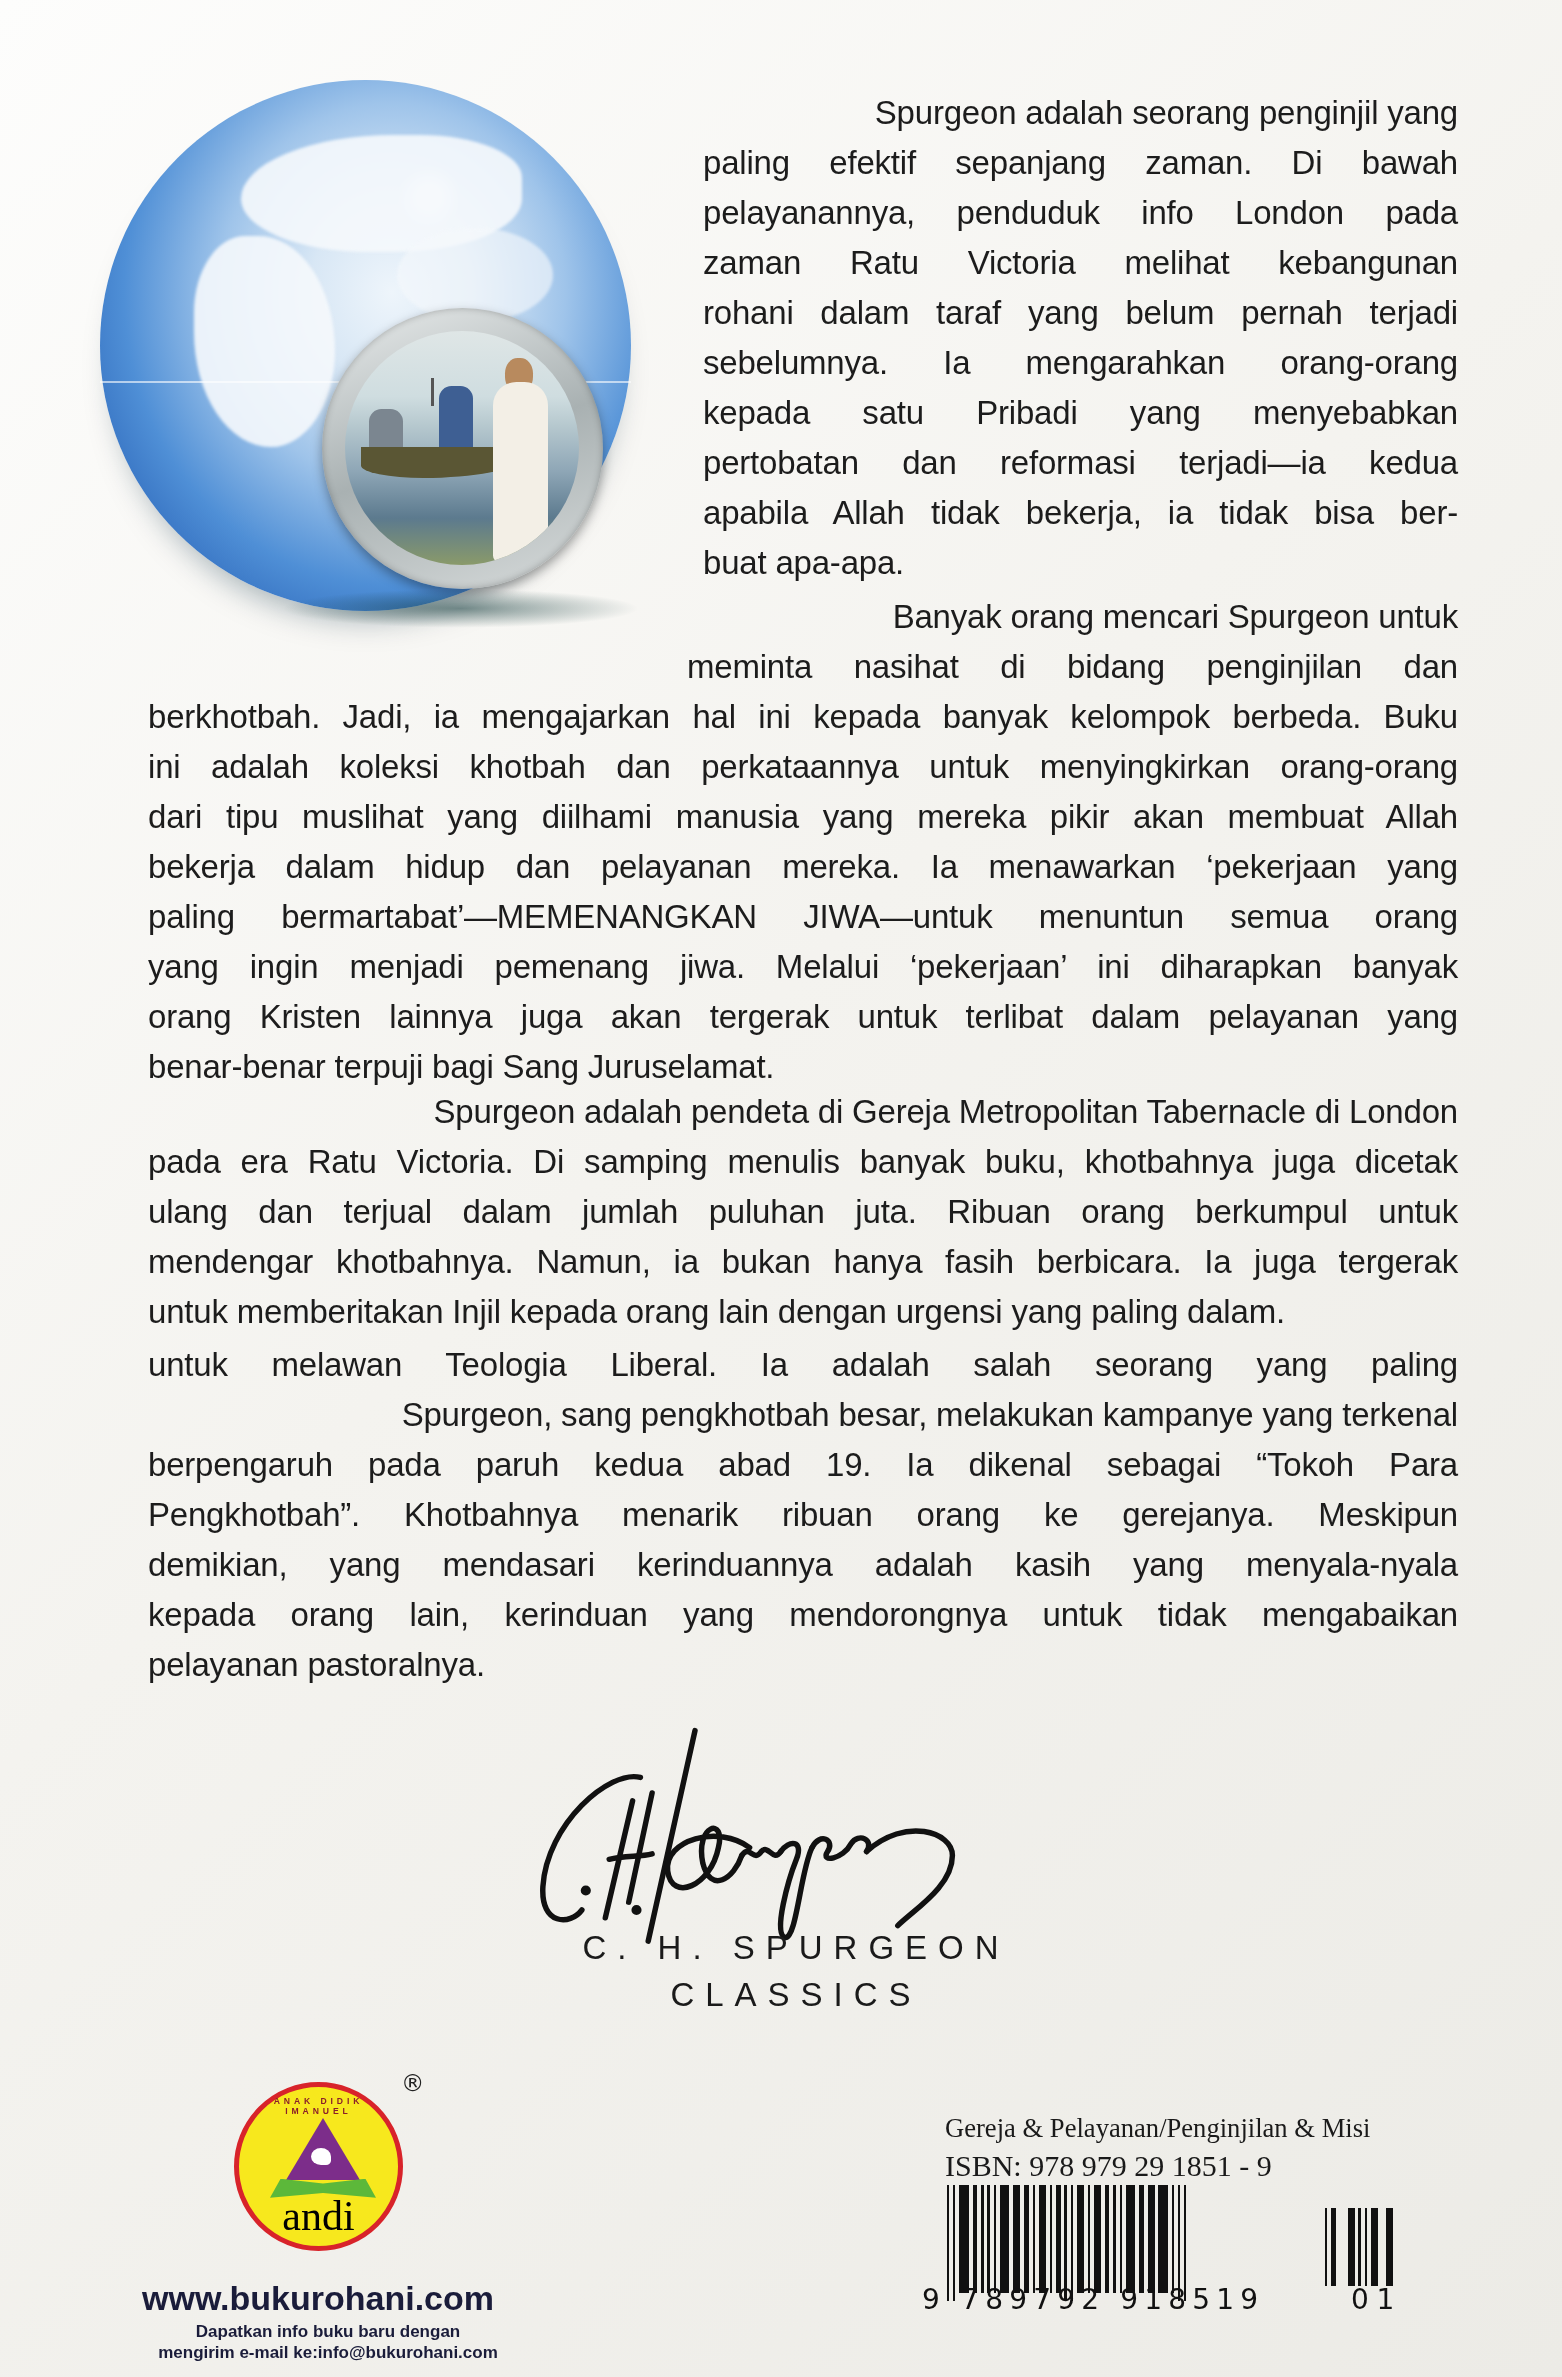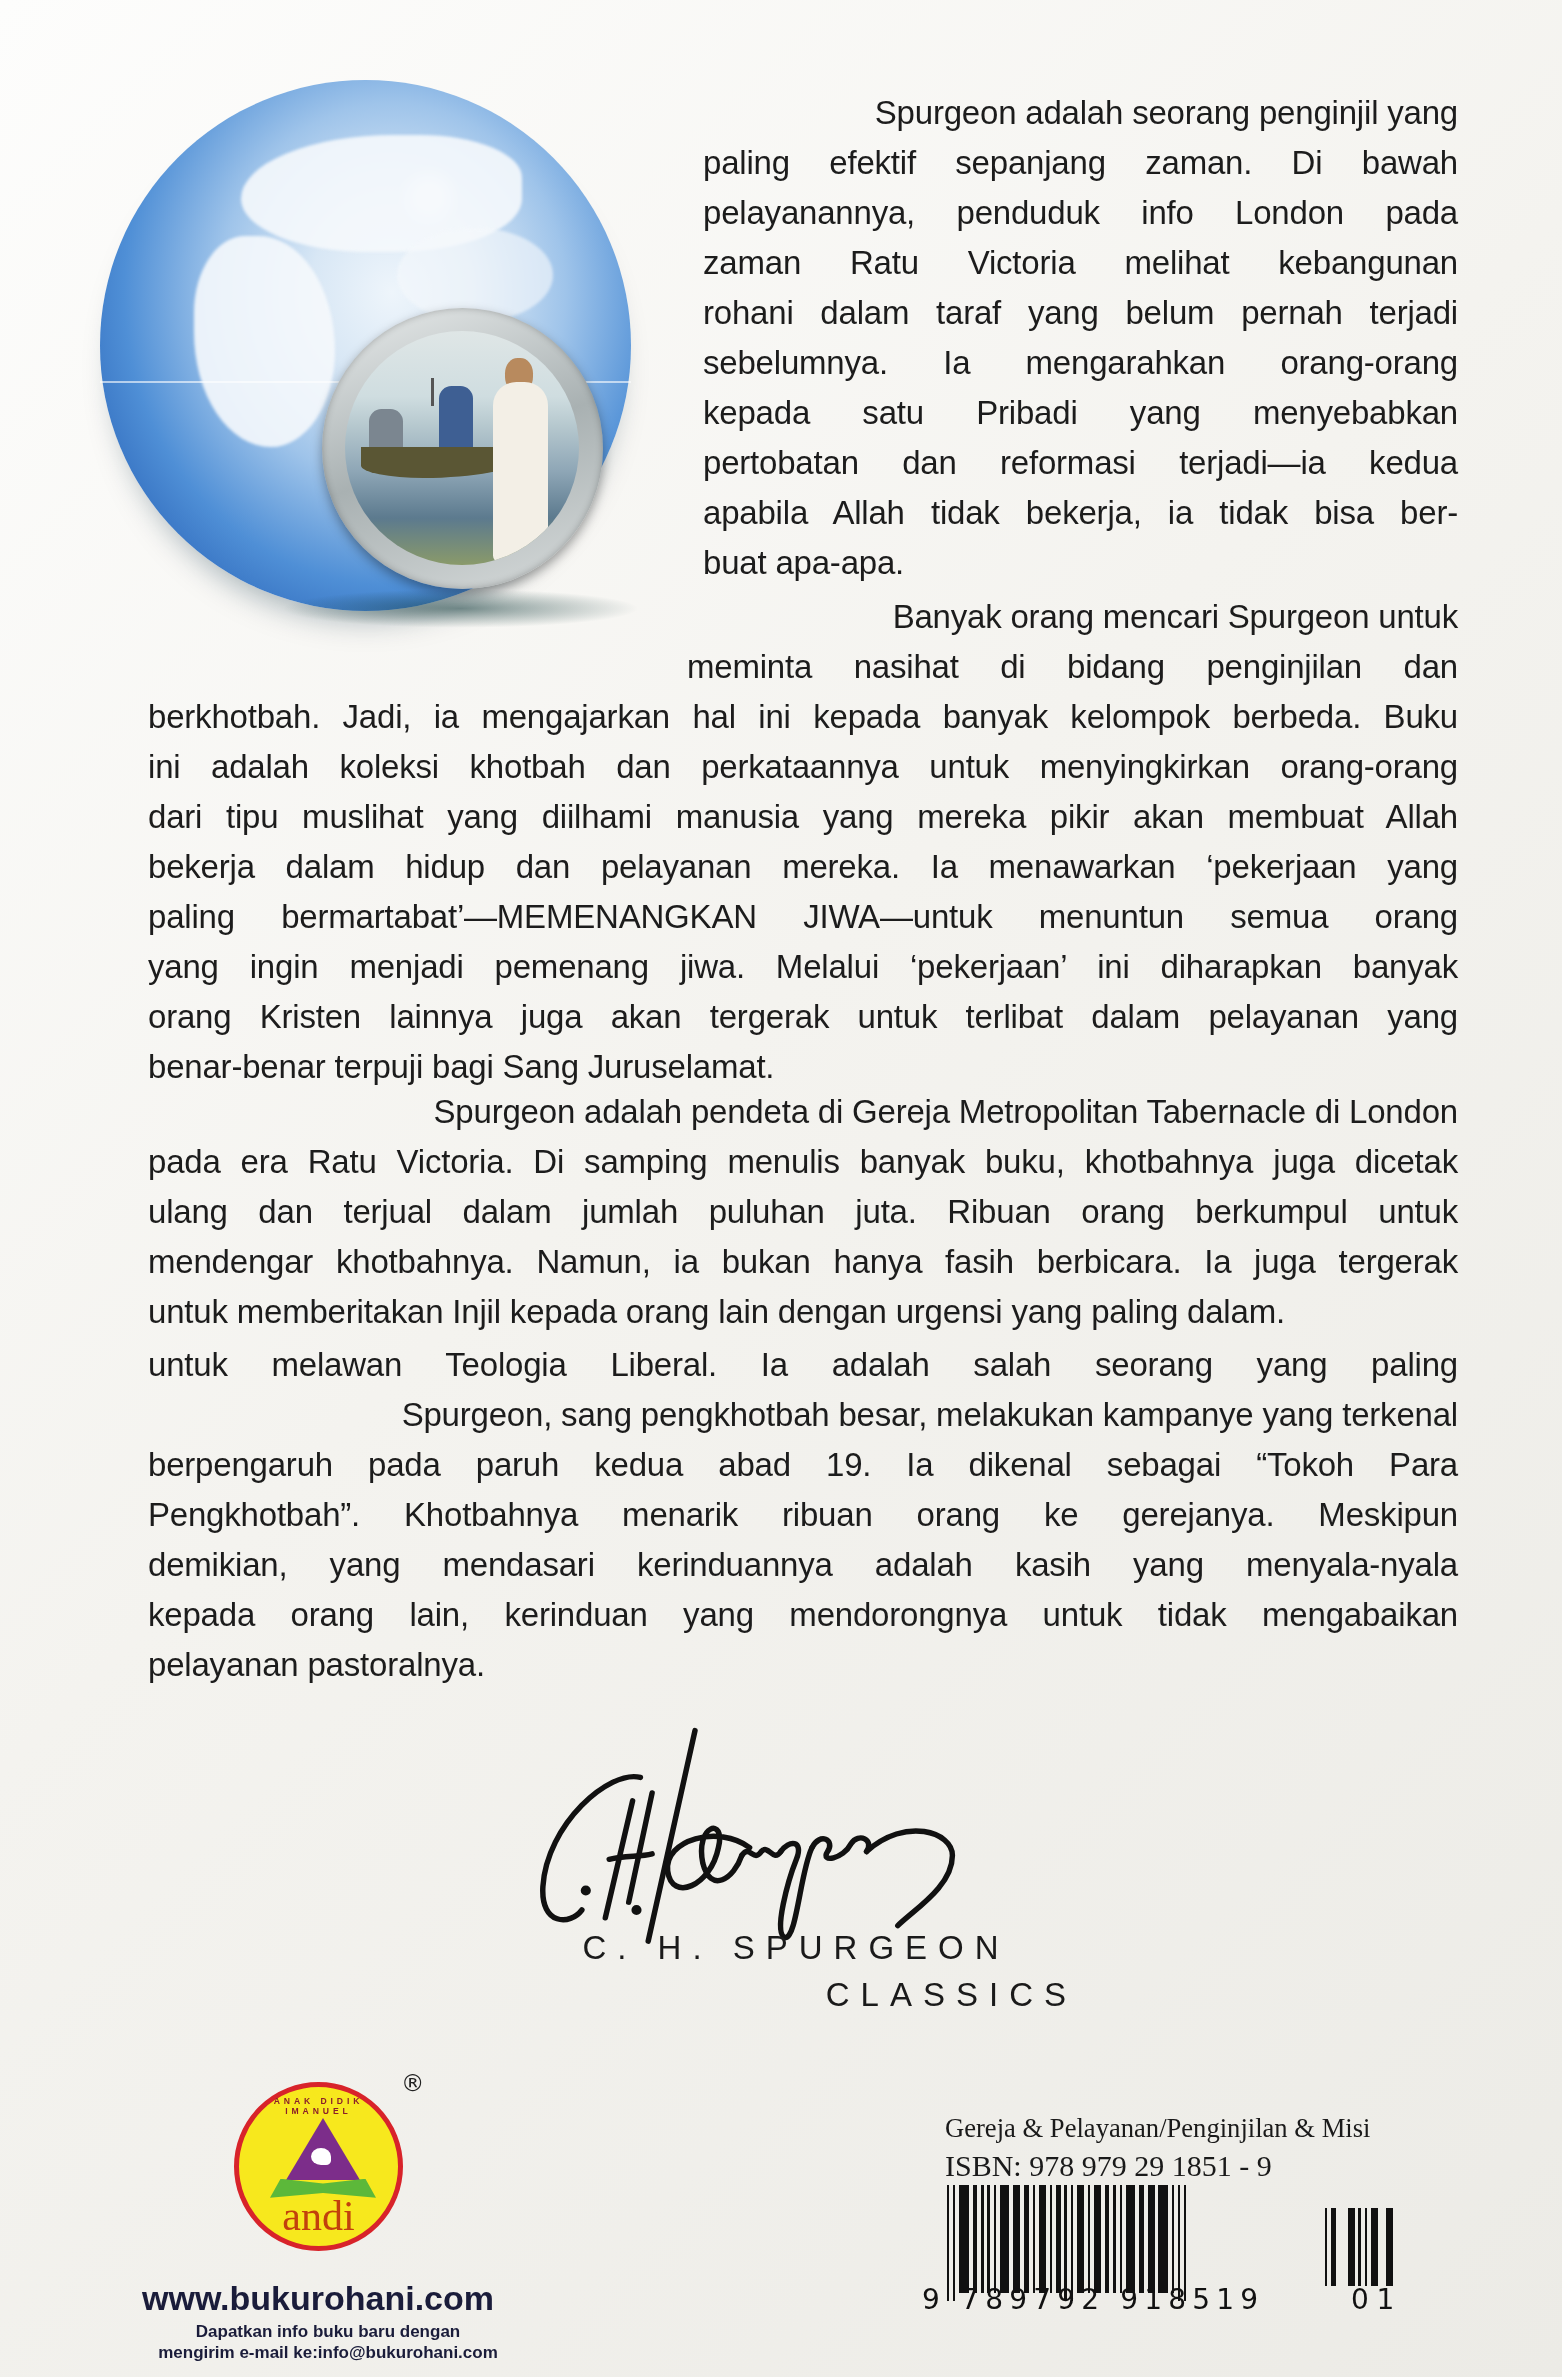--- a/index.html
+++ b/index.html
@@ -55,37 +55,37 @@
     color: #1c1c1c; text-align: justify; letter-spacing: -0.2px;
   }
   .p1 { left: 703px; top: 76px; width: 755px; }
   .line { display: block; text-align: justify; text-align-last: justify; white-space: nowrap; }
   .line.last { text-align-last: left; }
   .line.right { text-align-last: right; }
 
   
   .signature { position: absolute; left: 515px; top: 1703px; width: 594px; height: 234px; }
   .sig-name { top: 1917px; left: 515px; width: 562px; font-size: 33px; letter-spacing: 11px; position: absolute; text-align: center; }
-  .sig-series { top: 1964px; left: 515px; width: 562px; font-size: 33px; letter-spacing: 11px; position: absolute; text-align: right; }
+  .sig-series { top: 1964px; left: 515px; width: 562px; font-size: 33px; letter-spacing: 11px; position: absolute; text-align: center; }
 
   
   .logo-wrap { position: absolute; left: 234px; top: 2062px; width: 187px; height: 187px; }
   .logo {
     position: absolute; left: 0; top: 7.8px; width: 169px; height: 169px; border-radius: 50%;
     background: #f7e81d; border: 5.5px solid #d8232a;
   }
   .logo-tri {
     position: absolute; left: 47px; top: 31px; width: 0; height: 0;
     border-left: 37px solid transparent; border-right: 37px solid transparent; border-bottom: 62px solid #7c2d8a;
   }
   .logo-dove { position: absolute; left: 72px; top: 61px; width: 20.3px; height: 17px; background: #fff; border-radius: 60% 60% 30% 60%; }
   .logo-book { position: absolute; left: 31px; top: 92px; width: 106px; height: 19px; background: #5cb83a; clip-path: polygon(0 100%, 10% 0, 50% 25%, 90% 0, 100% 100%, 50% 75%); }
   .logo-word {
     position: absolute; left: 0; width: 100%; top: 108px; text-align: center;
-    font-family: "Liberation Serif", serif; font-size: 42px; color: #c2410c; line-height: 1;
+    font-family: "Liberation Serif", serif; font-size: 42px; color: #000000; line-height: 1;
   }
   .logo-ring {
     position: absolute; left: 0; top: 9.4px; width: 100%; text-align: center;
     font-family: "Liberation Sans", sans-serif; font-size: 8.6px; letter-spacing: 3.9px; color: #8a1f2a; font-weight: bold;
   }
   .reg { position: absolute; left: 167px; top: -4.7px; font-size: 23.4px; color: #222; font-family: "DejaVu Sans", sans-serif; }
 
   .url { position: absolute; left: 142px; top: 2267px; width: 367px; font-family: "Liberation Sans", sans-serif; font-weight: bold; font-size: 34px; color: #1a1c3a; }
   .info1 { position: absolute; left: 117px; top: 2310px; width: 422px; text-align: center; font-weight: bold; font-size: 17px; color: #1a1c3a; }
   .info2 { position: absolute; left: 117px; top: 2331px; width: 422px; text-align: center; font-weight: bold; font-size: 17px; color: #1a1c3a; }

